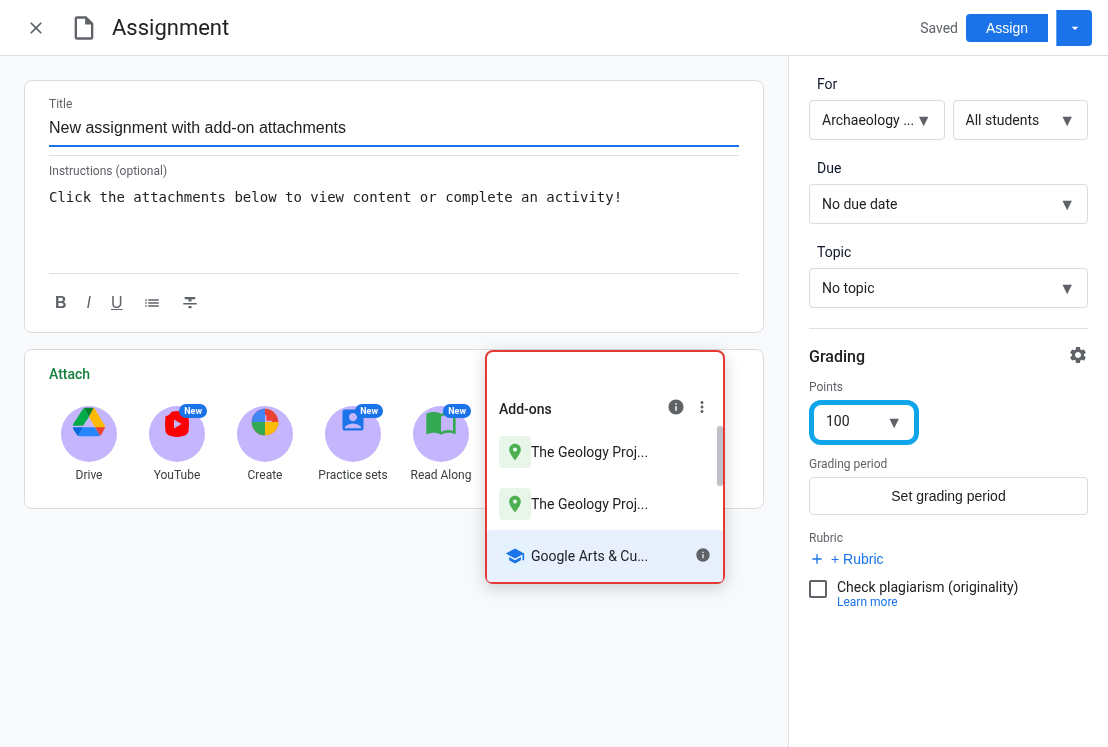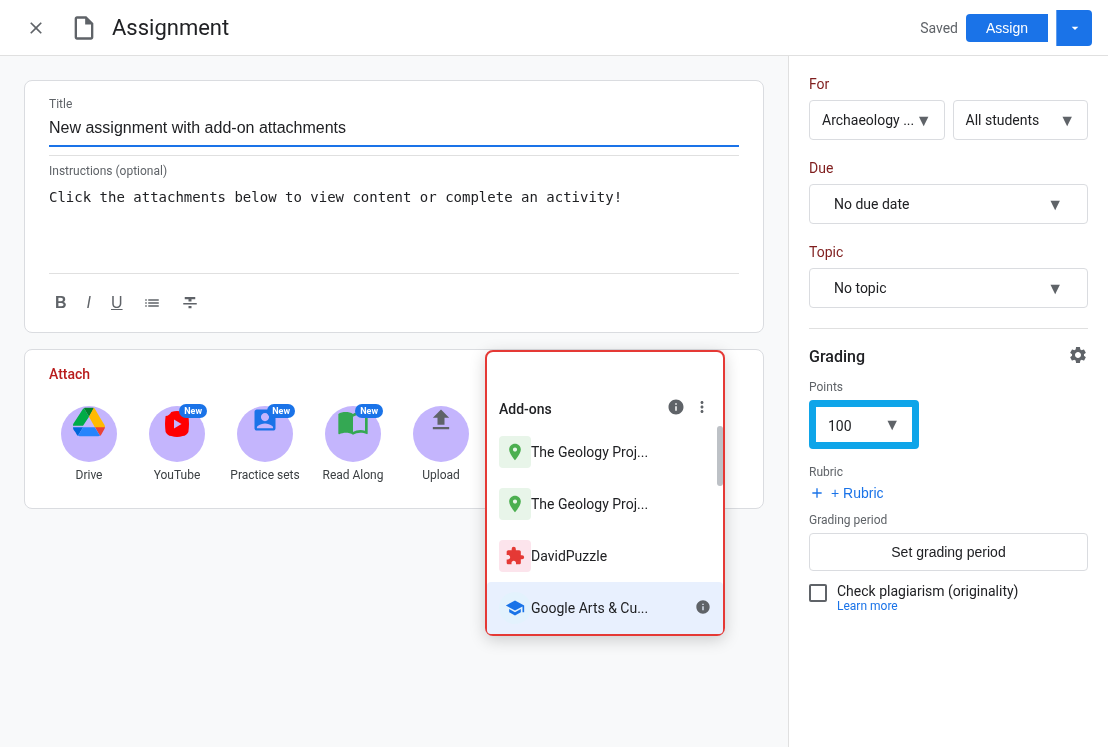--- a/index.html
+++ b/index.html
@@ -27,21 +27,21 @@
     .field-group { position: relative; margin-bottom: 8px; }
     .field-label { font-size: 12px; color: #5f6368; display: block; margin-bottom: 4px; }
     .title-input { width: 100%; border: none; border-bottom: 2px solid #1a73e8; outline: none; font-size: 16px; color: #202124; padding: 4px 0 8px 0; background: transparent; }
     .divider { border: none; border-top: 1px solid #e0e0e0; margin: 8px 0; }
     .instructions-area { width: 100%; border: none; outline: none; font-size: 14px; color: #202124; background: transparent; resize: none; min-height: 80px; padding: 4px 0; line-height: 1.6; }
     .toolbar { display: flex; gap: 8px; padding: 8px 0; align-items: center; }
     .toolbar-btn { background: none; border: none; cursor: pointer; color: #5f6368; font-size: 16px; padding: 4px 6px; border-radius: 4px; display: flex; align-items: center; }
 
     
     .attach-card { background: #fff; border-radius: 8px; border: 1px solid #dadce0; padding: 16px 24px; position: relative; }
-    .attach-label { font-size: 14px; font-weight: 500; color: #b91c1c; margin-bottom: 16px; }
+    .attach-label { font-size: 14px; font-weight: 500; color: #15803d; margin-bottom: 16px; }
     .attach-items { display: flex; gap: 8px; flex-wrap: wrap; }
     .attach-item { display: flex; flex-direction: column; align-items: center; gap: 6px; width: 80px; cursor: pointer; padding: 8px 4px; border-radius: 8px; position: relative; }
     .attach-icon-circle { width: 56px; height: 56px; border-radius: 50%; background: #c4b5fd; display: flex; align-items: flex-start; justify-content: center; position: relative; overflow: visible; }
     .attach-item-label { font-size: 12px; color: #3c4043; text-align: center; line-height: 1.3; }
     .new-badge { position: absolute; top: -2px; right: -2px; background: #1a73e8; color: white; font-size: 9px; font-weight: 700; padding: 2px 5px; border-radius: 10px; }
 
     
     .addons-dropdown { position: absolute; left: 460px; top: 0; width: 240px; background: #fff; border-radius: 8px; border: 2.5px solid #e53935; box-shadow: 0 4px 16px rgba(0,0,0,0.18); z-index: 10; }
     .addons-header { display: flex; align-items: center; justify-content: space-between; padding: 10px 12px 6px 12px; margin-top: 36px; }
     .addons-title { font-size: 14px; font-weight: 500; color: #202124; }
@@ -50,33 +50,33 @@
     .addon-item { display: flex; align-items: center; padding: 10px 12px; cursor: pointer; border-radius: 4px; position: relative; }
     .addon-item.selected { background: #e8f0fe; }
     .addon-icon { width: 32px; height: 32px; border-radius: 4px; display: flex; align-items: center; justify-content: center; flex-shrink: 0; }
     .addon-name { font-size: 14px; color: #202124; flex: 1; white-space: nowrap; overflow: hidden; text-overflow: ellipsis; }
     .scrollbar-thumb { position: absolute; right: 0; top: 0; width: 6px; height: 60px; background: #bdc1c6; border-radius: 3px; }
     .addons-scroll-wrap { position: relative; }
 
     
     .right-panel { width: 320px; background: #fff; border-left: 1px solid #e0e0e0; padding: 20px; overflow-y: auto; flex-shrink: 0; }
     .panel-section { margin-bottom: 20px; }
-    .panel-label { font-size: 14px; color: #7f1d1d; margin-bottom: 8px; }
-    .panel-select { width: 100%; border: 1px solid #dadce0; border-radius: 4px; padding: 8px 24px; font-size: 14px; color: #202124; display: flex; align-items: center; justify-content: space-between; cursor: pointer; min-height: 40px; }
+    .panel-label { font-size: 14px; color: #0f172a; margin-bottom: 8px; margin-left: 8px; }
+    .panel-select { width: 100%; border: 1px solid #dadce0; border-radius: 4px; padding: 8px 12px; font-size: 14px; color: #202124; display: flex; align-items: center; justify-content: space-between; cursor: pointer; min-height: 40px; }
     .panel-select-row { display: flex; gap: 8px; }
     .panel-select-half { flex: 1; border: 1px solid #dadce0; border-radius: 4px; padding: 8px 12px; font-size: 14px; color: #202124; display: flex; align-items: center; justify-content: space-between; cursor: pointer; min-height: 40px; }
     .chevron-icon { color: #5f6368; font-size: 16px; }
     .section-title-row { display: flex; align-items: center; justify-content: space-between; margin-bottom: 12px; }
     .section-title { font-size: 16px; font-weight: 500; color: #202124; }
     .gear-icon { color: #5f6368; cursor: pointer; }
     .grade-row { display: flex; gap: 12px; align-items: flex-start; }
     .grade-col { flex: 1; }
     .grade-col-label { font-size: 12px; color: #5f6368; margin-bottom: 6px; }
     .set-category-btn { width: 100%; border: 1px solid #dadce0; border-radius: 4px; padding: 10px 12px; font-size: 14px; color: #202124; background: #fff; cursor: pointer; text-align: left; }
-    .points-select { width: 100%; border: 7px solid #0ea5e9; border-radius: 4px; padding: 8px 12px; font-size: 14px; display: flex; align-items: flex-end; justify-content: space-between; cursor: pointer; }
+    .points-select { width: 100%; border: 5px solid #0ea5e9; border-radius: 12px; padding: 8px 12px; font-size: 14px; display: flex; align-items: flex-start; justify-content: space-between; cursor: pointer; }
     .grading-period-btn { width: 100%; border: 1px solid #dadce0; border-radius: 4px; padding: 10px 12px; font-size: 14px; color: #202124; background: #fff; cursor: pointer; text-align: center; }
     .rubric-btn { display: flex; align-items: center; gap: 6px; color: #1a73e8; font-size: 14px; cursor: pointer; background: none; border: none; padding: 0; }
     .plagiarism-row { display: flex; align-items: flex-start; gap: 10px; margin-top: 12px; }
     .checkbox { width: 18px; height: 18px; border: 2px solid #5f6368; border-radius: 2px; flex-shrink: 0; cursor: pointer; margin-top: 1px; }
     .plagiarism-text { font-size: 14px; color: #202124; }
     .plagiarism-link { font-size: 12px; color: #1a73e8; cursor: pointer; }
     .divider-line { border: none; border-top: 1px solid #e0e0e0; margin: 16px 0; }
   </style>
 </head>
 <body>
@@ -165,20 +165,31 @@
         <div class="attach-item">
           <div class="attach-icon-circle">
             <svg width="36" height="36" viewBox="0 0 24 24" fill="#ff0000">
                 <path d="M19.59 6.69a4.83 4.83 0 01-3.77-2.75 12.08 12.08 0 00-7.64 0A4.83 4.83 0 014.41 6.69 49.67 49.67 0 004 12a49.67 49.67 0 00.41 5.31 4.83 4.83 0 003.77 2.75 12.08 12.08 0 007.64 0 4.83 4.83 0 003.77-2.75A49.67 49.67 0 0020 12a49.67 49.67 0 00-.41-5.31zM10 15V9l5 3z"></path>
               </svg>
             <span class="new-badge">New</span>
           </div>
           <span class="attach-item-label">YouTube</span>
         </div>
 
+        <div class="attach-item">
+          <div class="attach-icon-circle">
+            <svg width="32" height="32" viewBox="0 0 24 24">
+                <path d="M12 2C6.48 2 2 6.48 2 12s4.48 10 10 10 10-4.48 10-10S17.52 2 12 2zm5 11h-4v4h-2v-4H7v-2h4V7h2v4h4v2z" fill="#ea4335"></path>
+                <path d="M12 2C6.48 2 2 6.48 2 12h10V2z" fill="#4285f4"></path>
+                <path d="M12 22c5.52 0 10-4.48 10-10H12v10z" fill="#fbbc04"></path>
+                <path d="M2 12c0 5.52 4.48 10 10 10V12H2z" fill="#34a853"></path>
+              </svg>
+          </div>
+          <span class="attach-item-label">Create</span>
+        </div>
 
         <div class="attach-item">
           <div class="attach-icon-circle">
             <svg width="28" height="28" viewBox="0 0 24 24" fill="#1a73e8">
                 <path d="M19 3H5c-1.1 0-2 .9-2 2v14c0 1.1.9 2 2 2h14c1.1 0 2-.9 2-2V5c0-1.1-.9-2-2-2zm-7 3c1.93 0 3.5 1.57 3.5 3.5S13.93 13 12 13s-3.5-1.57-3.5-3.5S10.07 6 12 6zm7 13H5v-.23c0-.62.28-1.2.76-1.58C7.47 15.82 9.64 15 12 15s4.53.82 6.24 2.19c.48.38.76.97.76 1.58V19z"></path>
               </svg>
             <span class="new-badge">New</span>
           </div>
           <span class="attach-item-label">Practice sets</span>
         </div>
@@ -244,28 +255,20 @@
 
             <div class="addon-item">
               <div class="addon-icon" style="background:#e8f5e9;">
                 <svg width="20" height="20" viewBox="0 0 24 24" fill="#4caf50">
                     <path d="M12 2C8.13 2 5 5.13 5 9c0 5.25 7 13 7 13s7-7.75 7-13c0-3.87-3.13-7-7-7zm0 9.5c-1.38 0-2.5-1.12-2.5-2.5s1.12-2.5 2.5-2.5 2.5 1.12 2.5 2.5-1.12 2.5-2.5 2.5z"></path>
                   </svg>
               </div>
               <span class="addon-name">The Geology Proj...</span>
             </div>
 
-            <div class="addon-item">
-              <div class="addon-icon" style="background:#fce4ec;">
-                <svg width="20" height="20" viewBox="0 0 24 24" fill="#e53935">
-                    <path d="M20.5 11H19V7c0-1.1-.9-2-2-2h-4V3.5a2.5 2.5 0 00-5 0V5H4c-1.1 0-1.99.9-1.99 2v3.8H3.5c1.49 0 2.7 1.21 2.7 2.7s-1.21 2.7-2.7 2.7H2V20c0 1.1.9 2 2 2h3.8v-1.5c0-1.49 1.21-2.7 2.7-2.7 1.49 0 2.7 1.21 2.7 2.7V22H17c1.1 0 2-.9 2-2v-4h1.5a2.5 2.5 0 000-5z"></path>
-                  </svg>
-              </div>
-              <span class="addon-name">DavidPuzzle</span>
-            </div>
 
             <div class="addon-item selected">
               <div class="addon-icon" style="background:#e3f2fd; border-radius: 50%;">
                 <svg width="20" height="20" viewBox="0 0 24 24" fill="#1a73e8">
                     <path d="M12 3L1 9l11 6 9-4.91V17h2V9L12 3zM5 13.18v4L12 21l7-3.82v-4L12 17l-7-3.82z"></path>
                   </svg>
               </div>
               <span class="addon-name">Google Arts &amp; Cu...</span>
               <span style="color:#5f6368;">
                 <svg width="16" height="16" viewBox="0 0 24 24" fill="#5f6368">
@@ -329,35 +332,35 @@
       <div class="grade-row">
         <div class="grade-col" style="max-width: 110px;">
           <div class="grade-col-label">Points</div>
           <div class="points-select">
             <span>100</span>
             <span class="chevron-icon">▼</span>
           </div>
         </div>
       </div>
 
+      <div style="margin-top: 12px;">
+        <div class="grade-col-label">Grading period</div>
+        <button class="grading-period-btn">Set grading period</button>
+      </div>
+
       <div style="margin-top: 16px;">
         <div class="grade-col-label">Rubric</div>
         <button class="rubric-btn">
           <svg width="16" height="16" viewBox="0 0 24 24" fill="#1a73e8">
               <path d="M19 13h-6v6h-2v-6H5v-2h6V5h2v6h6v2z"></path>
             </svg>
           <span>+ Rubric</span>
         </button>
       </div>
 
-      <div style="margin-top: 12px;">
-        <div class="grade-col-label">Grading period</div>
-        <button class="grading-period-btn">Set grading period</button>
-      </div>
-
       <div class="plagiarism-row">
         <div class="checkbox"></div>
         <div>
           <div class="plagiarism-text">Check plagiarism (originality)</div>
           <div class="plagiarism-link">Learn more</div>
         </div>
       </div>
     </div>
 
   </div>

